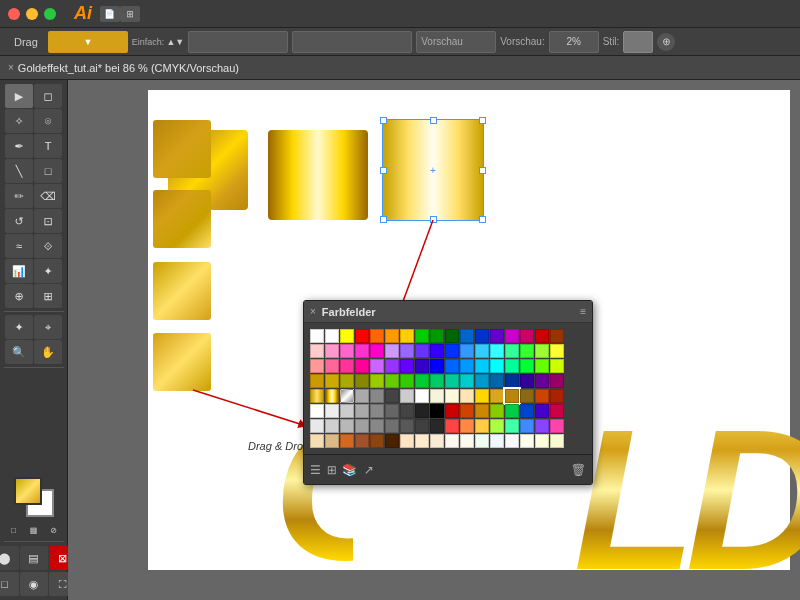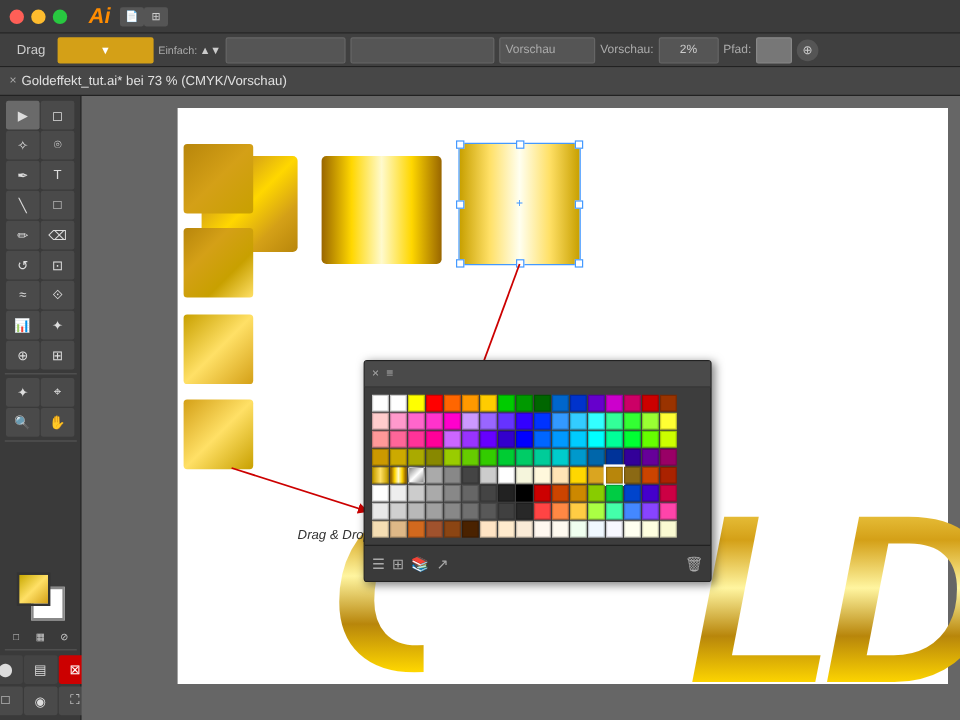--- a/index.html
+++ b/index.html
@@ -146,28 +146,28 @@
   </div>
   <div style="display:flex;align-items:center;gap:2px;">
     <span style="color:#aaa;font-size:9px;">Einfach:</span>
     <span style="color:#ccc;font-size:9px;">▲▼</span>
   </div>
   <div style="width:100px;height:22px;background:#555;border:1px solid #666;border-radius:2px;"></div>
   <div style="width:120px;height:22px;background:#555;border:1px solid #666;border-radius:2px;"></div>
   <span style="color:#aaa;font-size:10px;width:80px;height:22px;background:#555;border:1px solid #666;border-radius:2px;display:flex;align-items:center;padding:0 4px;">Vorschau</span>
   <span style="color:#aaa;font-size:10px;">Vorschau:</span>
   <span style="color:#ccc;font-size:10px;width:50px;height:22px;background:#555;border:1px solid #666;border-radius:2px;display:flex;align-items:center;justify-content:center;">2%</span>
-  <span style="color:#aaa;font-size:10px;">Pfad:</span>
+  <span style="color:#aaa;font-size:10px;">Stil:</span>
   <div style="width:30px;height:22px;background:#777;border:1px solid #888;border-radius:2px;"></div>
   <div style="width:18px;height:18px;background:#555;border-radius:50%;display:flex;align-items:center;justify-content:center;color:#ccc;font-size:10px;">⊕</div>
 </div>
 
 <div id="tabbar">
   <span class="close-tab">×</span>
-  <span class="tab-title">Goldeffekt_tut.ai* bei 73 % (CMYK/Vorschau)</span>
+  <span class="tab-title">Goldeffekt_tut.ai* bei 86 % (CMYK/Vorschau)</span>
 </div>
 
 <div id="main">
 
   <div id="toolbar">
 
     <div class="tool-row">
       <button class="tool-btn active">▶</button>
       <button class="tool-btn">◻</button>
     </div>
@@ -288,20 +288,21 @@
         </defs>
 
         <line x1="285" y1="130" x2="250" y2="225" stroke="#cc0000" stroke-width="1.5"></line>
       </svg>
 
     </div>
 
     <div id="farbfelder-panel">
       <div class="panel-titlebar">
         <span class="panel-close">×</span>
+        <span class="panel-title">Farbfelder</span>
         <span class="panel-menu-btn">≡</span>
       </div>
       <div class="panel-body">
 
         <div class="swatches-grid" id="swatch-grid">
             <div class="swatch-row">
               <div class="swatch-cell" style="background-color: rgb(255, 255, 255);"></div>
               <div class="swatch-cell" style="background-color: rgb(255, 255, 255);"></div>
               <div class="swatch-cell" style="background-color: rgb(255, 255, 0);"></div>
               <div class="swatch-cell" style="background-color: rgb(255, 0, 0);"></div>

